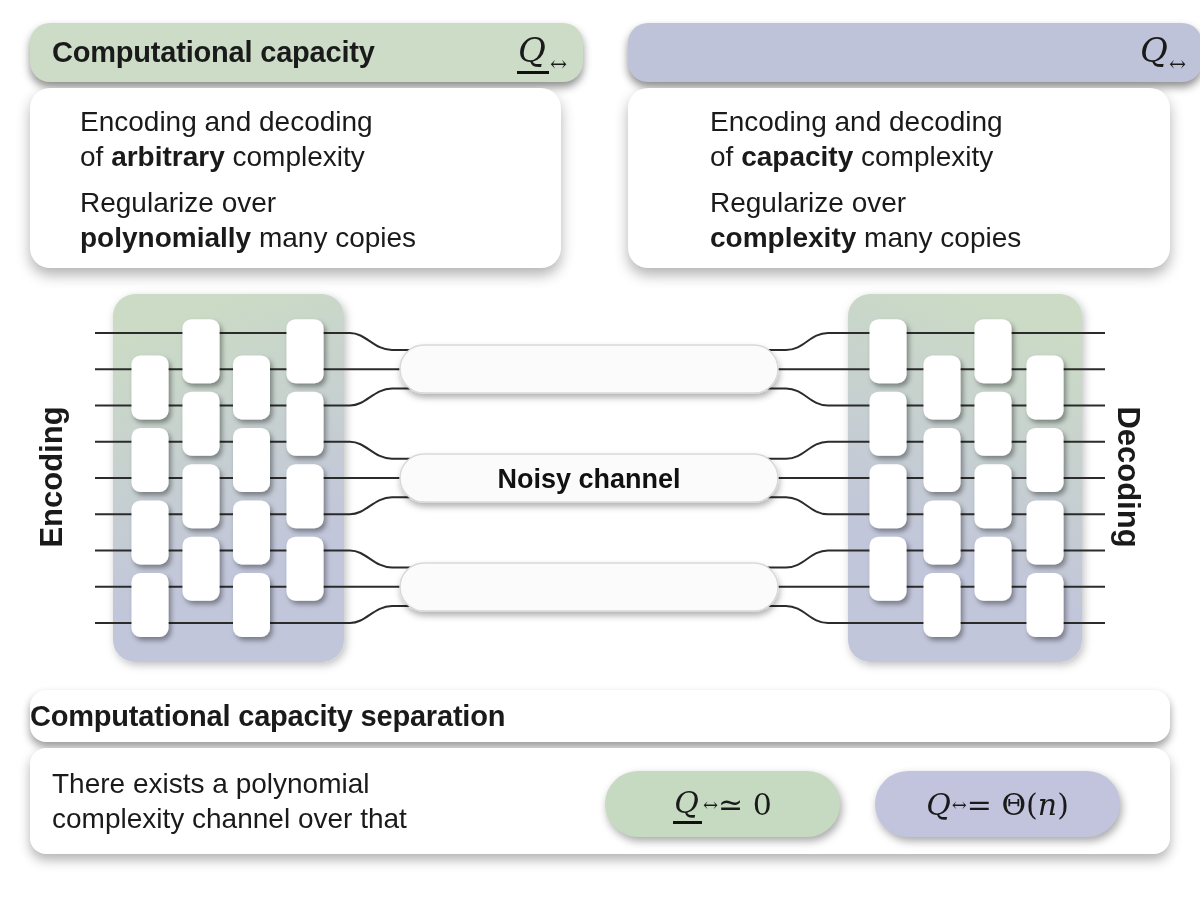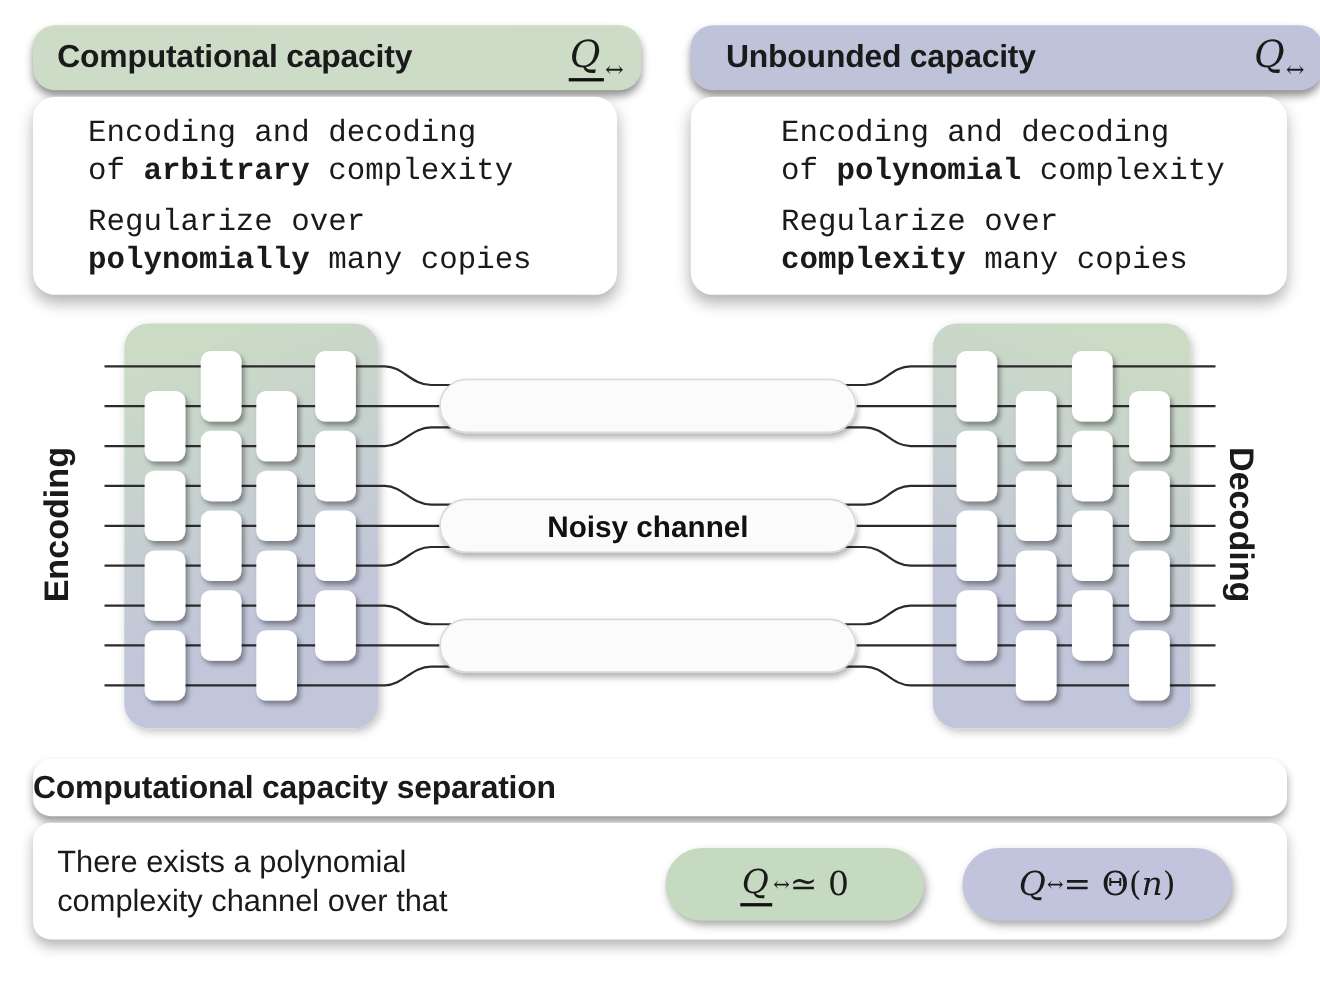--- a/index.html
+++ b/index.html
@@ -11,21 +11,21 @@
   .card-header{
     position:absolute;height:59px;border-radius:20px;
     display:flex;align-items:center;
     box-shadow:0 5px 8px rgba(0,0,0,0.45);
   }
   .card-title{font-size:29px;font-weight:700;letter-spacing:-0.2px;text-align:right;}
   .card-body{
     position:absolute;background:#ffffff;border-radius:20px;
     box-shadow:0 7px 14px rgba(0,0,0,0.30);
   }
-  .card-body p{margin:0 0 11px 0;font-size:28px;line-height:35px;font-family:Liberation Mono, monospace;}
+  .card-body p{margin:0 0 11px 0;font-size:28px;line-height:35px;}
   .card-body b{font-weight:700;}
   
   .hdr-symbol{position:absolute;right:16px;top:10px;font-size:34px;line-height:34px;}
   .mq{font-family:"DejaVu Serif",serif;font-style:italic;}
   .mq.underlined{border-bottom:3px solid #111;padding:0 3px 1px 1px;}
   .msub{font-family:"DejaVu Serif",serif;font-style:normal;font-size:0.6em;vertical-align:-0.45em;margin-left:1px;}
   
   .side-label{
     position:absolute;width:220px;height:40px;display:flex;align-items:center;justify-content:center;
     font-size:31px;font-weight:700;
@@ -64,26 +64,25 @@
     <span class="hdr-symbol"><span class="mq underlined">Q</span><span class="msub">↔</span></span>
   </div>
   <div class="card-body" style="left:30px;top:88px;width:531px;height:180px;padding:16px 0 0 50px;box-sizing:border-box;">
     <p><span>Encoding and decoding</span><br>
        <span>of </span><b>arbitrary</b><span> complexity</span></p>
     <p><span>Regularize over</span><br>
        <b>polynomially</b><span> many copies</span></p>
   </div>
 
   <div class="card-header" id="hdr-right" style="left: 628px; top: 23px; width: 542px; padding-left: 32px; background: rgb(191, 195, 218);">
-    <span class="card-title">Unbounded capacity</span>
     <span class="hdr-symbol"><span class="mq">Q</span><span class="msub">↔</span></span>
   </div>
   <div class="card-body" style="left:628px;top:88px;width:542px;height:180px;padding:16px 0 0 82px;box-sizing:border-box;">
     <p><span>Encoding and decoding</span><br>
-       <span>of </span><b>polynomial</b><span> complexity</span></p>
+       <span>of </span><b>capacity</b><span> complexity</span></p>
     <p><span>Regularize over</span><br>
        <b>complexity</b><span> many copies</span></p>
   </div>
 
   <svg id="diagram-svg" width="1200" height="907" viewBox="0 0 1200 907">
       <defs>
         <linearGradient id="gradL" x1="0" y1="0" x2="0.25" y2="1">
           <stop offset="0.12" stop-color="#cbdbc5"></stop>
           <stop offset="0.82" stop-color="#c2c6da"></stop>
         </linearGradient>

